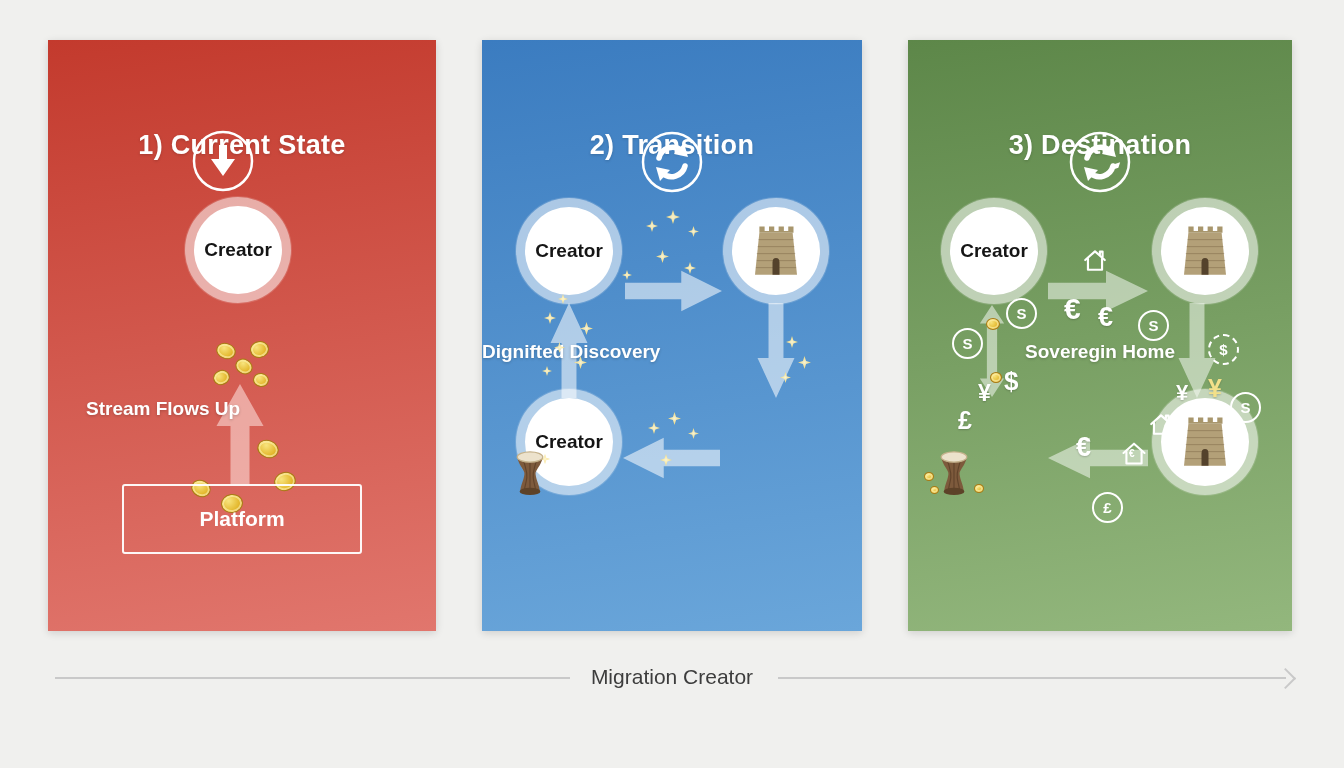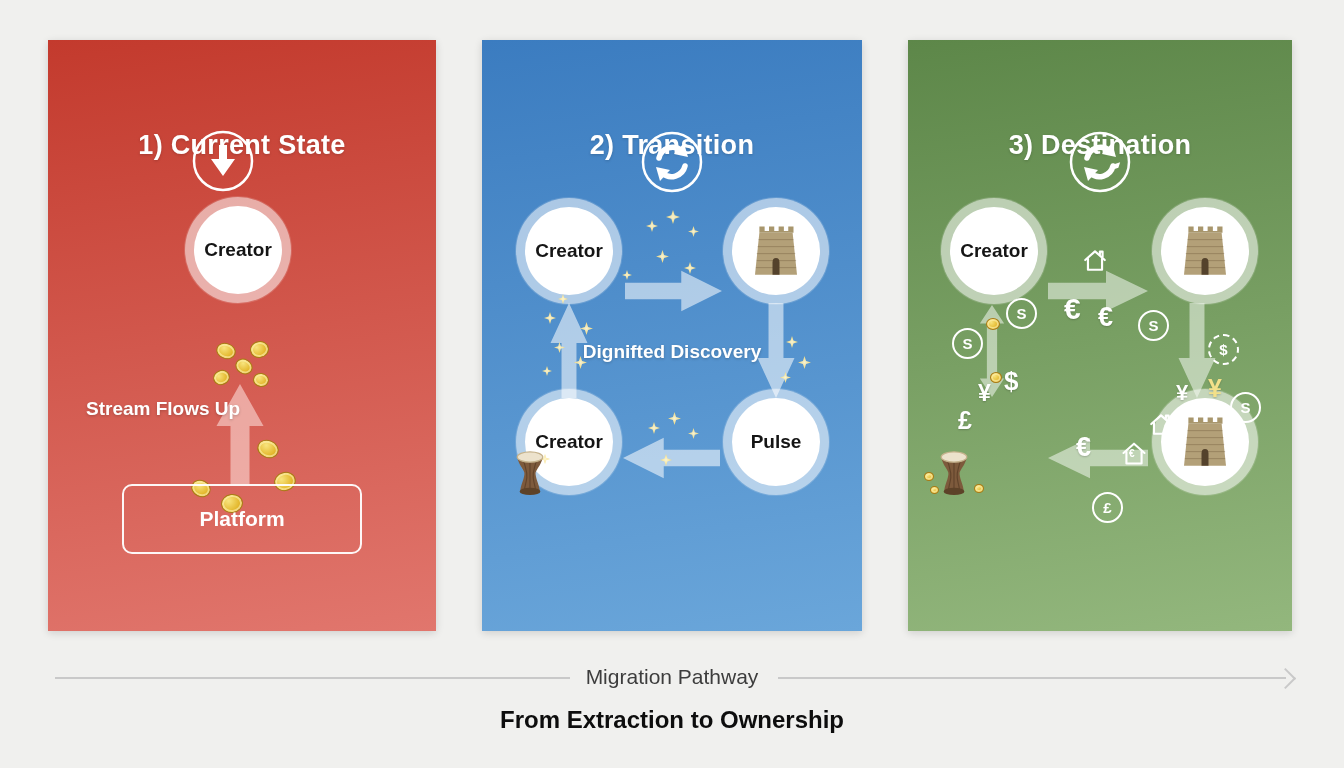--- a/index.html
+++ b/index.html
@@ -26,21 +26,21 @@
     border:1px solid #a87b16;box-shadow:inset 0 0 0 2px rgba(255,244,180,.6);}
   .sp{position:absolute;background:radial-gradient(#fff8d2,#f2cd52);opacity:.95;
     clip-path:polygon(50% 0%,62% 38%,100% 50%,62% 62%,50% 100%,38% 62%,0% 50%,38% 38%);
     filter:drop-shadow(0 0 3px rgba(255,230,140,.9));}
   .cur{position:absolute;color:#fff;font-weight:700;text-shadow:0 1px 2px rgba(0,0,0,.2);}
   .csym{position:absolute;width:27px;height:27px;border:2px solid #fff;border-radius:50%;
     color:#fff;font-weight:700;font-size:15px;display:flex;align-items:center;justify-content:center;
     text-shadow:none;}
   .csym.shield{border-style:dashed;}
   .house{position:absolute;}
-  .platform-box{position:absolute;border:2.5px solid rgba(255,255,255,.95);border-radius:10px;
+  .platform-box{position:absolute;border:2.5px solid rgba(255,255,255,.95);border-radius:3px;
     display:flex;align-items:center;justify-content:center;color:#fff;font-weight:700;font-size:21px;}
   .pathway-line{position:absolute;height:2px;background:#c9c9c9;top:677px;}
   .pathway-label{position:absolute;top:665px;left:0;width:100%;text-align:center;
     color:#3d3d3d;font-size:21px;}
   .pathway-subtitle{position:absolute;top:706px;left:0;width:100%;text-align:center;
     color:#0d0d0d;font-size:24px;font-weight:700;}
   .chev{position:absolute;width:13px;height:13px;border-top:2px solid #c9c9c9;
     border-right:2px solid #c9c9c9;transform:rotate(45deg);top:671px;left:1278px;}
 </style>
 </head>
@@ -106,30 +106,27 @@
           <line x1="10" y1="36" x2="54" y2="36"></line>
             <line x1="10" y1="44" x2="55" y2="44"></line>
           <line x1="9" y1="52" x2="55" y2="52"></line>
         </g>
         <path d="M28 60 v-14 a4 5 0 0 1 8 0 v14 z" fill="#54422c"></path>
       </svg>
     </div>
     <div class="node" style="left:43px;top:358px;">
       <span class="node-label">Creator</span>
     </div>
-    <div class="node" style="left:250px;top:358px;">
-      <span class="node-label">Pulse</span>
-    </div>
 
     <div class="ar ar-r" style="left:143px;top:227px;width:97px;height:48px;"></div>
     <div class="ar ar-d" style="left:272px;top:263px;width:44px;height:95px;"></div>
     <div class="ar ar-l" style="left:141px;top:394px;width:97px;height:48px;"></div>
     <div class="ar ar-u" style="left:65px;top:263px;width:44px;height:95px;"></div>
 
-    <span class="flow-label" style="left:0;top:301px;width:100%;text-align:center;">Dignifted Discovery</span>
+    <span class="flow-label" style="left:0;top:301px;width:100%;">Dignifted Discovery</span>
 
     <i class="sp" style="left:164px;top:180px;width:12px;height:12px;"></i>
     <i class="sp" style="left:184px;top:170px;width:14px;height:14px;"></i>
     <i class="sp" style="left:206px;top:186px;width:11px;height:11px;"></i>
     <i class="sp" style="left:174px;top:210px;width:13px;height:13px;"></i>
     <i class="sp" style="left:202px;top:222px;width:12px;height:12px;"></i>
     <i class="sp" style="left:140px;top:230px;width:10px;height:10px;"></i>
     <i class="sp" style="left:304px;top:296px;width:12px;height:12px;"></i>
     <i class="sp" style="left:316px;top:316px;width:13px;height:13px;"></i>
     <i class="sp" style="left:298px;top:332px;width:11px;height:11px;"></i>
@@ -203,20 +200,21 @@
         </g>
         <path d="M28 60 v-14 a4 5 0 0 1 8 0 v14 z" fill="#54422c"></path>
       </svg>
     </div>
 
     <div class="ar ar-r" style="left:140px;top:227px;width:100px;height:48px;background:rgba(243,248,240,.55);"></div>
     <div class="ar ar-d" style="left:267px;top:263px;width:44px;height:95px;background:rgba(243,248,240,.55);"></div>
     <div class="ar ar-l" style="left:140px;top:394px;width:100px;height:48px;background:rgba(243,248,240,.55);"></div>
     <div class="ar ar-ud" style="left:68px;top:265px;width:32px;height:92px;background:rgba(243,248,240,.55);"></div>
 
+    <span class="flow-label" style="left:0;top:301px;width:100%;text-align:center;">Soveregin Home</span>
 
     <div class="house" style="left:174px;top:208px;">
       <svg width="26" height="24" viewBox="0 0 24 22" fill="none" stroke="#fff" stroke-width="2" stroke-linejoin="round" stroke-linecap="round">
         <path d="M5.5 10 V20 H18.5 V10"></path>
           <path d="M3 11 L12 3 L21 11"></path>
           <path d="M16.5 5.8 V3.2 H19 V8"></path>
       </svg>
     </div>
     <span class="cur" style="left:156px;top:252px;font-size:30px;">€</span>
     <span class="cur" style="left:190px;top:262px;font-size:27px;">€</span>
@@ -277,16 +275,15 @@
       </svg>
     </div>
     <i class="coin" style="left:16px;top:432px;width:8px;height:7px;"></i>
     <i class="coin" style="left:22px;top:446px;width:7px;height:6px;"></i>
     <i class="coin" style="left:66px;top:444px;width:8px;height:7px;"></i>
   </section>
 
   <div class="pathway-line" style="left:55px;width:515px;"></div>
   <div class="pathway-line" style="left:778px;width:508px;"></div>
   <div class="chev"></div>
-  <div class="pathway-label">Migration Pathway</div>
-  <div class="pathway-subtitle">From Extraction to Ownership</div>
+  <div class="pathway-label">Migration Creator</div>
 
 </div>
 
 </body></html>

